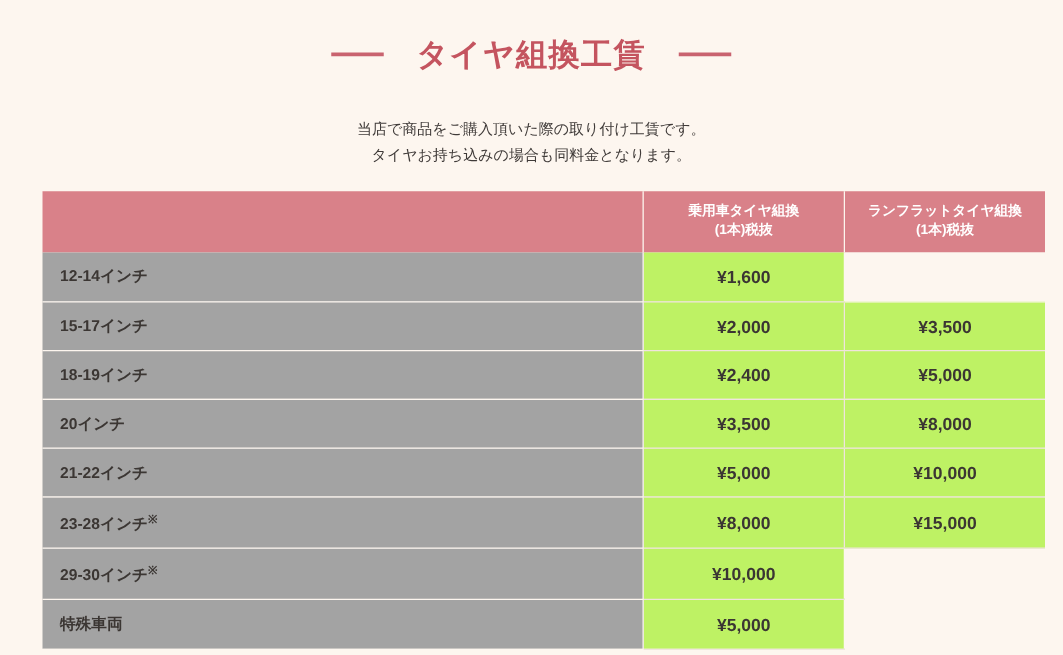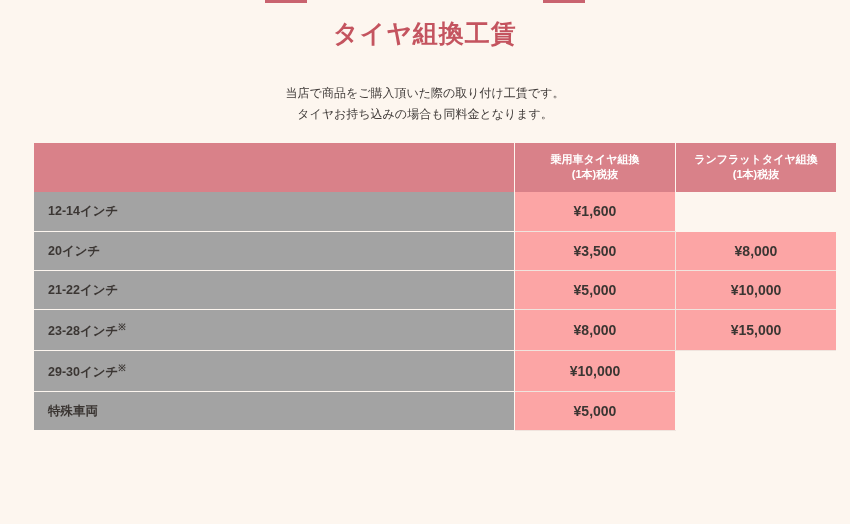--- a/index.html
+++ b/index.html
@@ -17,22 +17,24 @@
   .page {
     position: relative;
     width: 850px;
     height: 524px;
     box-sizing: border-box;
   }
 
   
   .title-row {
     display: flex;
+    align-items: center;
     justify-content: center;
     gap: 26px;
+    padding-top: 10px;
   }
   .title-rule {
     width: 42px;
     height: 3px;
     background: #c9636f;
     display: block;
   }
   .page-title {
     font-size: 25px;
     font-weight: bold;
@@ -79,21 +81,21 @@
     background: #a3a3a3;
     color: #3b3633;
     font-size: 12.5px;
     font-weight: bold;
     padding: 10px 14px;
     border-bottom: 1px solid #fdf6ef;
     border-right: 1px solid #fdf6ef;
     height: 13px;
   }
   table.price td.price-cell {
-    background: #fca5a5;
+    background: #bef264;
     color: #3b3633;
     font-size: 14px;
     font-weight: bold;
     text-align: center;
     padding: 10px 4px;
     border-bottom: 1px solid #f0e4de;
     border-left: 1px solid #f0e4de;
   }
   table.price td.price-cell.empty {
     background: #fdf6ef;
@@ -136,20 +138,30 @@
           </th>
         </tr>
       </thead>
       <tbody>
         <tr>
           <td class="row-label"><span>12-14インチ</span><span class="sup"></span></td>
           <td class="price-cell">¥1,600</td>
           <td class="price-cell empty"></td>
         </tr>
         <tr>
+          <td class="row-label"><span>15-17インチ</span><span class="sup"></span></td>
+          <td class="price-cell">¥2,000</td>
+          <td class="price-cell">¥3,500</td>
+        </tr>
+        <tr>
+          <td class="row-label"><span>18-19インチ</span><span class="sup"></span></td>
+          <td class="price-cell">¥2,400</td>
+          <td class="price-cell">¥5,000</td>
+        </tr>
+        <tr>
           <td class="row-label"><span>20インチ</span><span class="sup"></span></td>
           <td class="price-cell">¥3,500</td>
           <td class="price-cell">¥8,000</td>
         </tr>
         <tr>
           <td class="row-label"><span>21-22インチ</span><span class="sup"></span></td>
           <td class="price-cell">¥5,000</td>
           <td class="price-cell">¥10,000</td>
         </tr>
         <tr>

